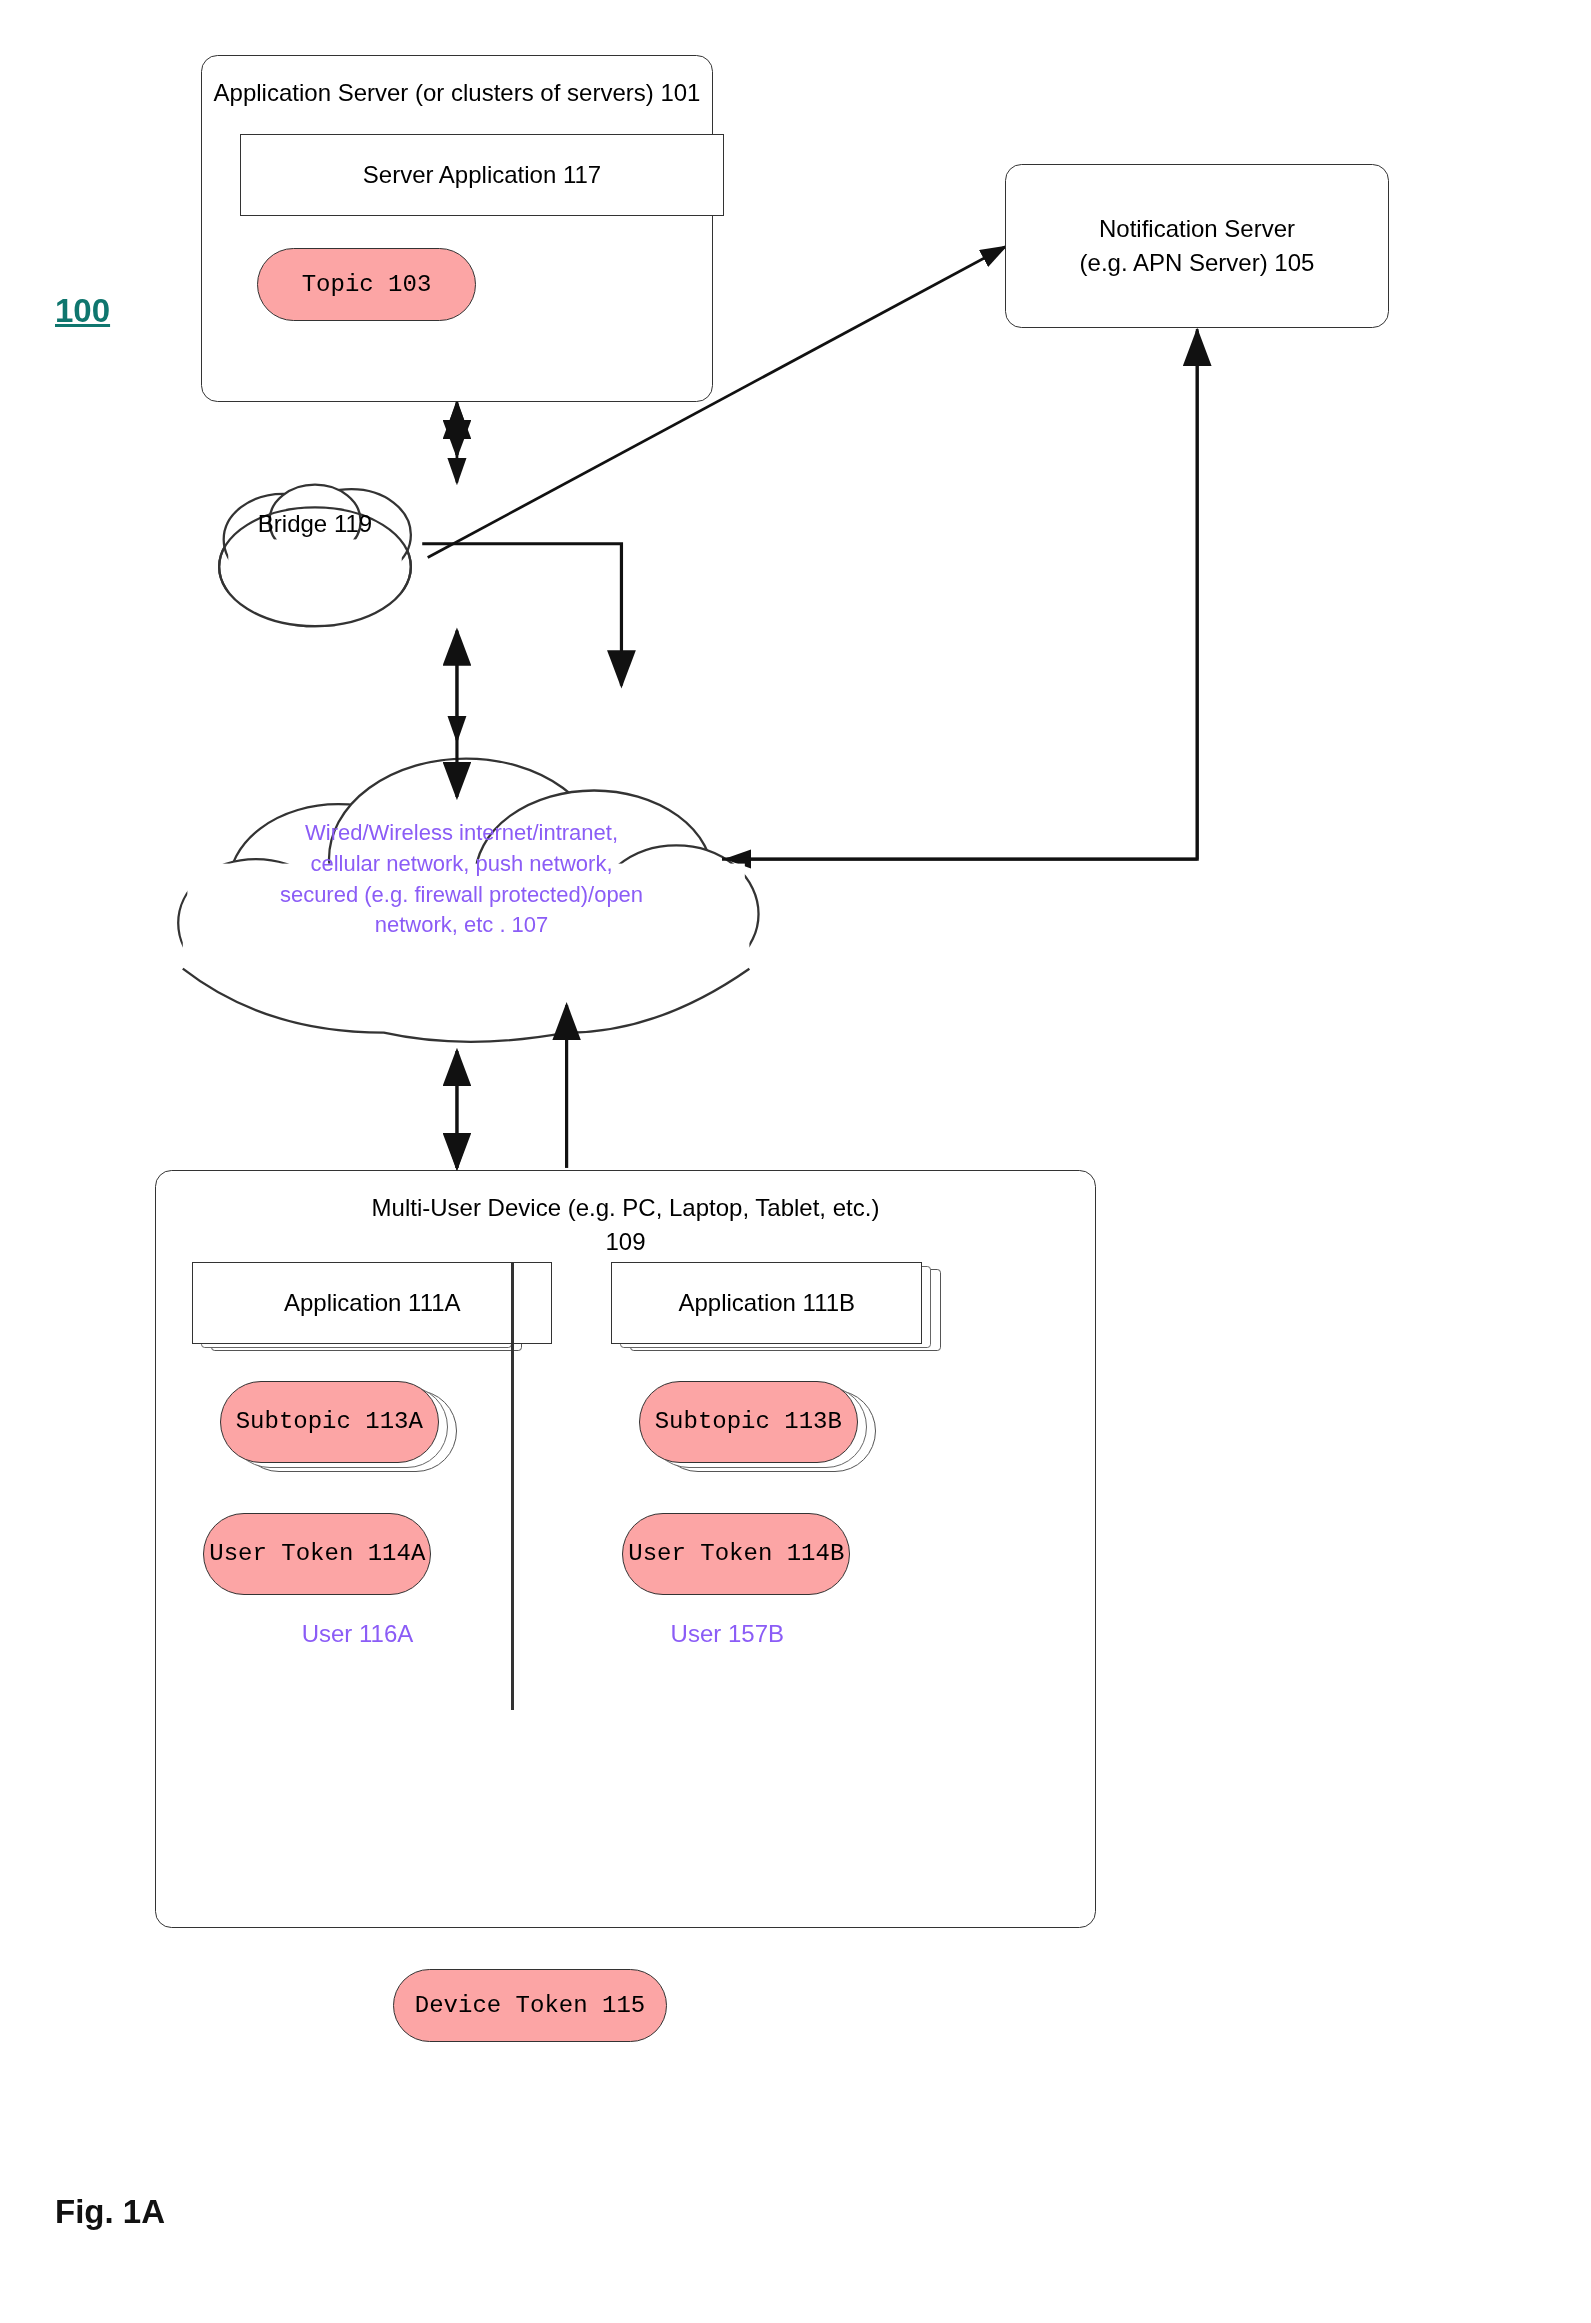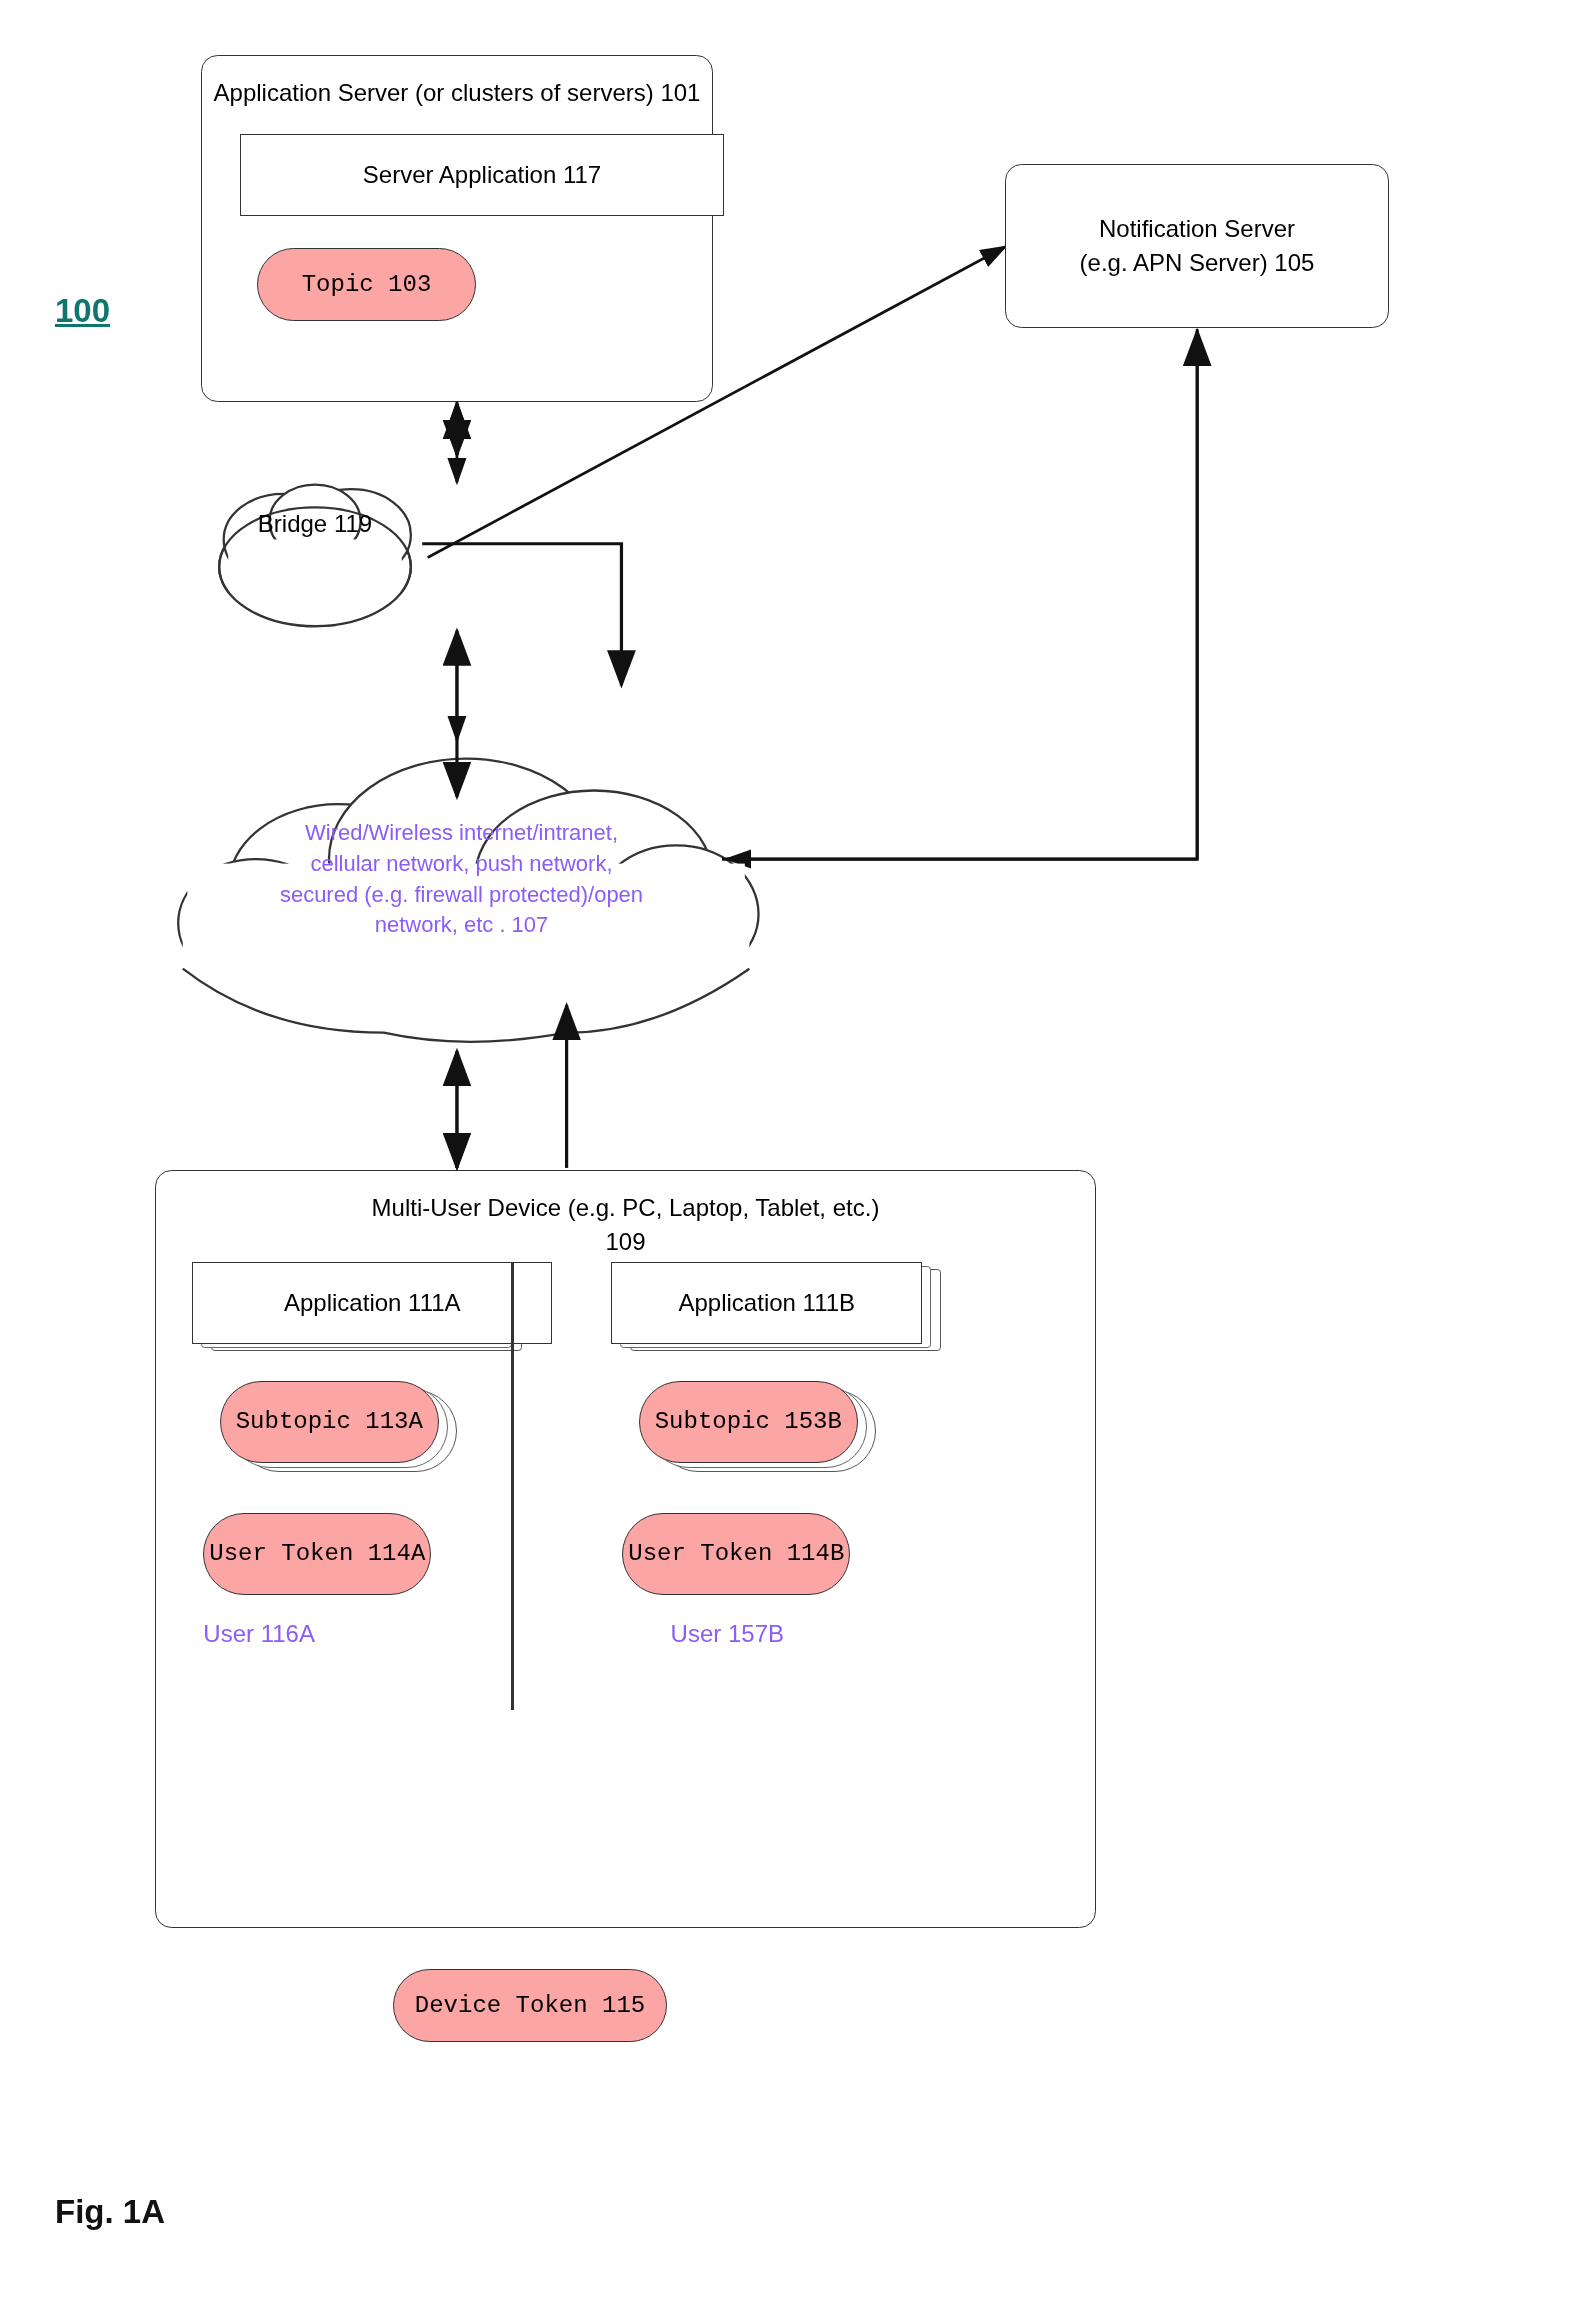--- a/index.html
+++ b/index.html
@@ -193,41 +193,41 @@
           <span>Subtopic
 113A</span>
         </div>
       </div>
 
       <div class="box-pill" style="position:absolute; left:18.3px; top:251px; width:228px; height:82px;">
         <span>User Token
 114A</span>
       </div>
 
-      <div class="label-text" style="position:absolute; left:18.3px; top:356px; width:210px; font-size:24px; text-align:left;">
+      <div class="label-text" style="position:absolute; left:18.3px; top:356px; width:210px; font-size:24px; text-align:right;">
         User 116A
       </div>
 
       <div style="position:absolute; right:0; top:0; width:2.7px; height:448px; background:#333;"></div>
     </div>
 
     <div style="position:absolute; left:448px; top:91px; width:329px; height:548px;">
 
       <div style="position:absolute; left:25.6px; top:7.3px; width:311px; height:82px; border:1.8px solid #555; background:#fff; border-radius:3.7px;"></div>
       <div style="position:absolute; left:16.4px; top:3.7px; width:311px; height:82px; border:1.8px solid #666; background:#fff; border-radius:3.7px;"></div>
       <div class="box-rect" style="position:absolute; left:7.3px; top:0; width:311px; height:82px;">
         <span>Application 111B</span>
       </div>
 
       <div style="position:absolute; left:33px; top:119px; width:238px; height:91px;">
         <div style="position:absolute; left:20px; top:9.1px; width:219px; height:82px; border:1.8px solid #555; background:#fff; border-radius:46px;"></div>
         <div style="position:absolute; left:11px; top:4.6px; width:219px; height:82px; border:1.8px solid #666; background:#fff; border-radius:46px;"></div>
         <div class="box-pill" style="position:absolute; left:1.8px; top:0; width:219px; height:82px;">
           <span>Subtopic
-153B</span>
+113B</span>
         </div>
       </div>
 
       <div class="box-pill" style="position:absolute; left:18.3px; top:251px; width:228px; height:82px;">
         <span>User Token
 114B</span>
       </div>
 
       <div class="label-text" style="position:absolute; left:18.3px; top:356px; width:210px; font-size:24px; text-align:center;">
         User 157B

